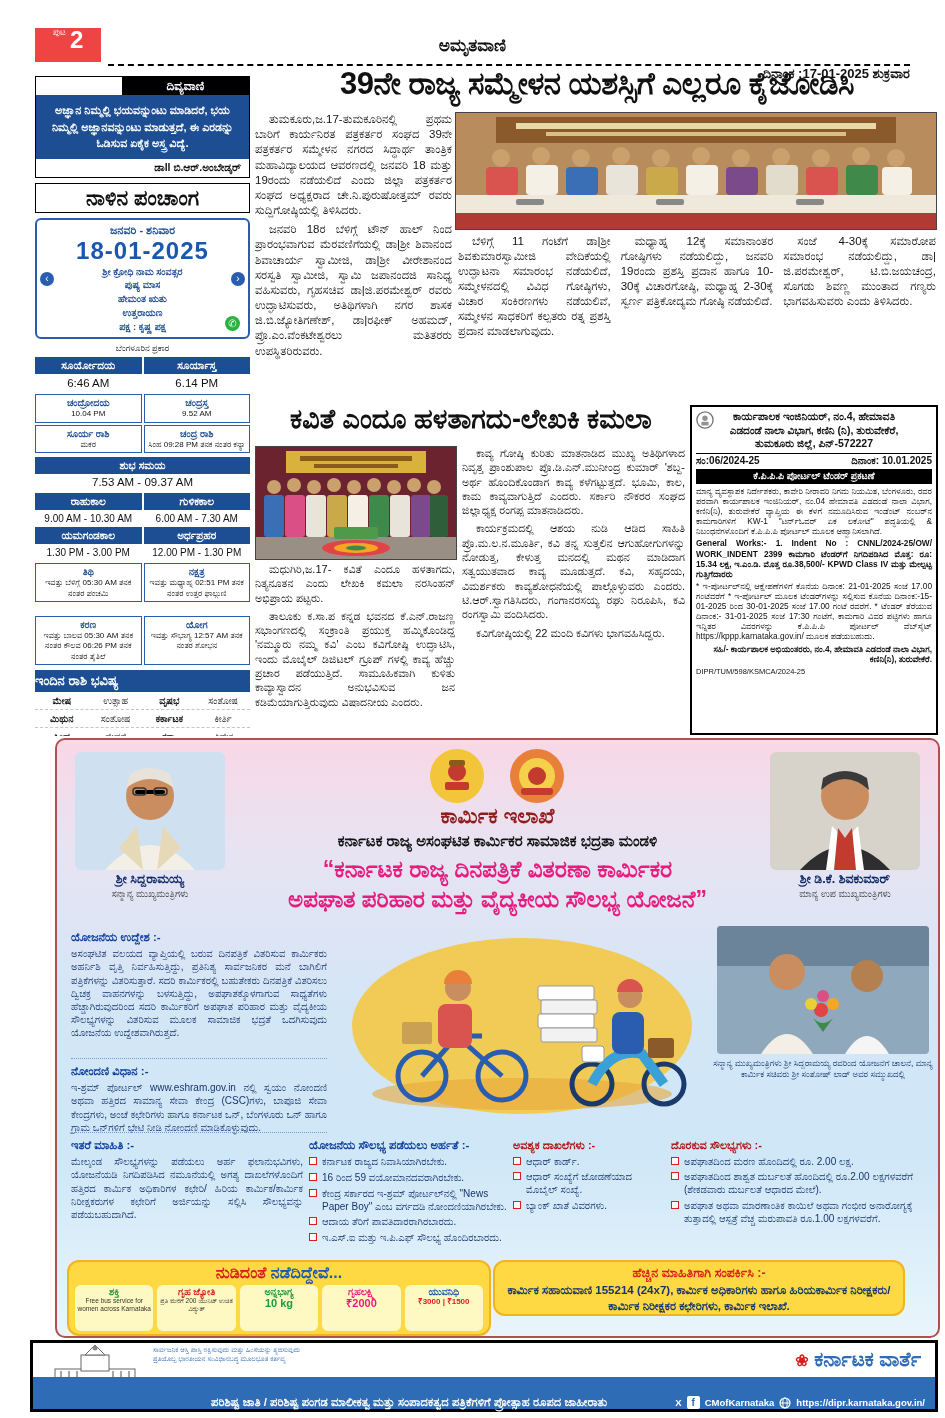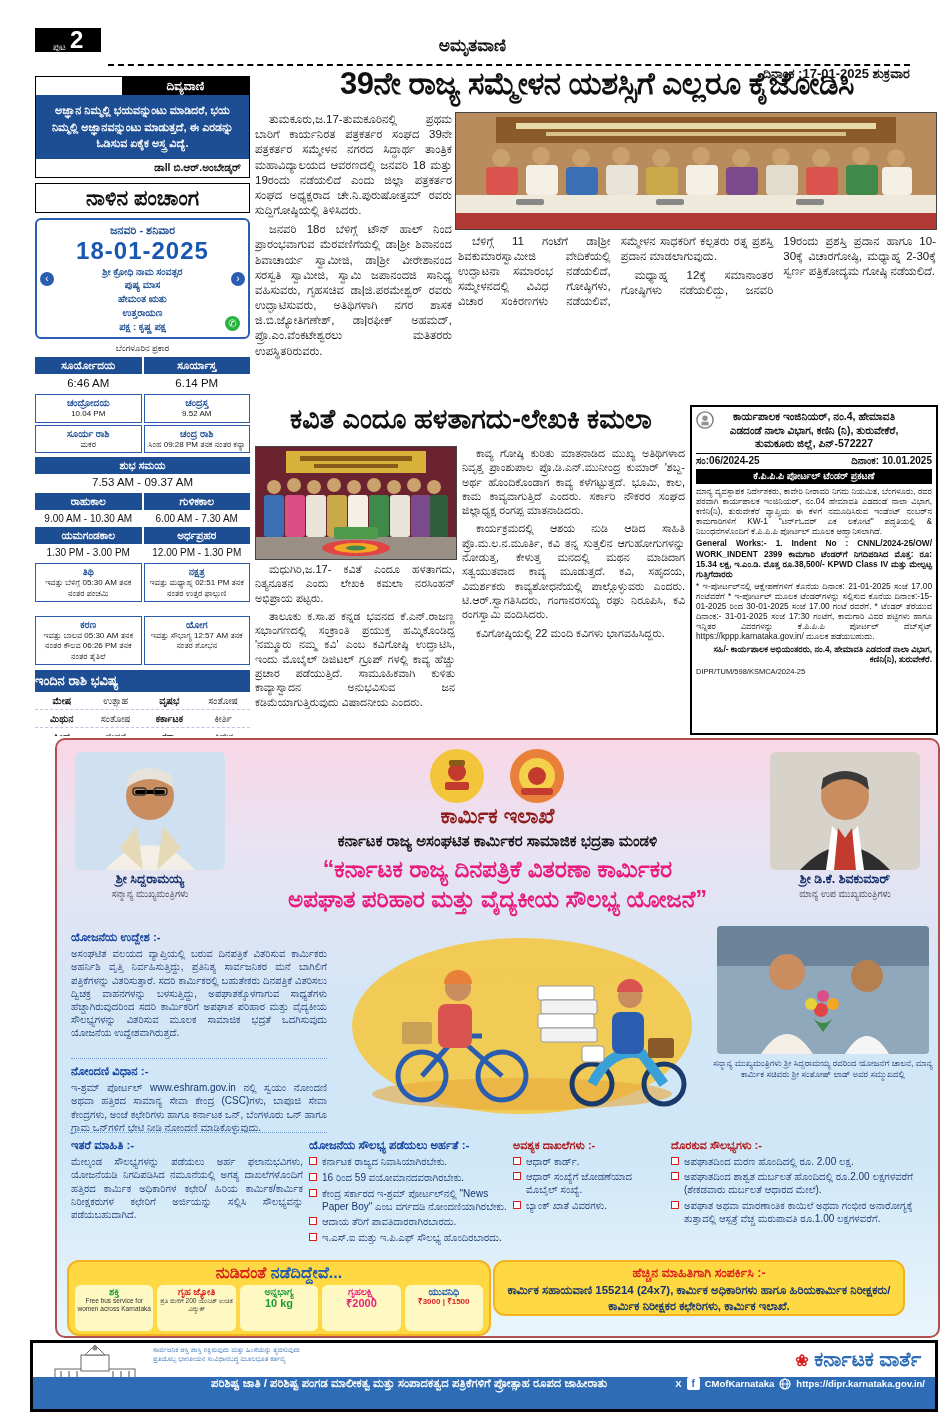--- a/index.html
+++ b/index.html
@@ -1,20 +1,20 @@
 <!DOCTYPE html>
 <html><head>
 <meta charset="utf-8">
 <style>
   html,body{margin:0;padding:0;background:#e8e8e8;}
   .page{position:relative;width:945px;height:1418px;background:#fff;margin:0 auto;
         font-family:"Liberation Sans",sans-serif;color:#111;overflow:hidden;}
   
-  .pgnum{position:absolute;left:35px;top:28px;width:66px;height:24px;background:#000000;color:#fff;
-         display:flex;align-items:flex-end;justify-content:center;gap:4px;}
+  .pgnum{position:absolute;left:35px;top:28px;width:66px;height:34px;background:#ef4444;color:#fff;
+         display:flex;align-items:flex-start;justify-content:center;gap:4px;}
   .pgnum .lbl{font-size:9px;line-height:1;}
   .pgnum .num{font-size:24px;font-weight:bold;line-height:1;}
   .masthead{position:absolute;left:0;right:0;top:36px;text-align:center;font-weight:bold;font-size:17px;}
   .dateline{position:absolute;right:35px;top:38px;font-size:13px;font-weight:bold;margin-top:28px;}
   .hrule{position:absolute;left:108px;right:35px;top:64px;border-top:2px dashed #000;}
   
   .sidebar{position:absolute;left:35px;top:76px;width:215px;height:660px;overflow:hidden;}
   .divya{border:1.5px solid #000;}
   .divya-head{background:#000;color:#fff;font-size:12px;font-weight:bold;text-align:center;
               width:56%;margin-left:auto;padding:2px 4px;}
@@ -102,21 +102,21 @@
   .t-yn .tn{color:#1a57b0;} .t-yn .td{color:#d91e1e;font-weight:bold;font-size:8px;}
   .contact{position:absolute;left:436px;top:520px;width:412px;height:56px;background:#ffd943;border-radius:12px;
            border:2px solid #f3b31e;text-align:center;padding:4px 8px;box-sizing:border-box;}
   .contact .ct{color:#d91e1e;font-weight:800;font-size:12.5px;}
   .contact .cx{color:#15356e;font-weight:bold;font-size:11.5px;line-height:1.35;margin-top:2px;}
   
   .footer{position:absolute;left:30px;top:1340px;width:908px;height:72px;border:3px solid #000;background:#fff;box-sizing:border-box;}
   .f-brand{position:absolute;right:14px;top:5px;font-size:20px;font-weight:800;color:#2e6cb5;}
   .f-brand .fl{color:#d91e1e;font-size:16px;}
   .f-duty{position:absolute;left:120px;top:3px;width:150px;font-size:6.8px;color:#2e6cb5;line-height:1.3;}
-  .f-blue{position:absolute;left:0;right:0;bottom:0;height:32px;background:#2e6cb5;color:#fff;display:flex;align-items:flex-start;}
+  .f-blue{position:absolute;left:0;right:0;bottom:0;height:32px;background:#2e6cb5;color:#fff;display:flex;align-items:flex-end;}
   .f-strip{flex:1;text-align:center;font-weight:bold;font-size:11.5px;}
   .f-soc{display:flex;align-items:center;gap:5px;margin-right:10px;font-size:9.5px;font-weight:bold;}
   .soc-x{font-weight:800;}
   .soc-f{width:13px;height:13px;background:#fff;color:#2e6cb5;border-radius:2px;font-size:10px;font-weight:800;
          text-align:center;line-height:13px;}
   .soc-g{width:12px;height:12px;}
   .f-bldg{position:absolute;left:12px;top:0px;width:100px;height:66px;}
 </style>
 </head>
 <body>
@@ -294,20 +294,21 @@
       <rect x="340" y="86" width="28" height="6" rx="2" fill="#888"></rect>
     </svg>
   </div>
   <div class="art1a">
     <p>ತುಮಕೂರು,ಜ.17-ತುಮಕೂರಿನಲ್ಲಿ ಪ್ರಥಮ ಬಾರಿಗೆ ಕಾರ್ಯನಿರತ ಪತ್ರಕರ್ತರ ಸಂಘದ 39ನೇ ಪತ್ರಕರ್ತರ ಸಮ್ಮೇಳನ ನಗರದ ಸಿದ್ಧಾರ್ಥ ತಾಂತ್ರಿಕ ಮಹಾವಿದ್ಯಾಲಯದ ಆವರಣದಲ್ಲಿ ಜನವರಿ 18 ಮತ್ತು 19ರಂದು ನಡೆಯಲಿದೆ ಎಂದು ಜಿಲ್ಲಾ ಪತ್ರಕರ್ತರ ಸಂಘದ ಅಧ್ಯಕ್ಷರಾದ ಚೇ.ನಿ.ಪುರುಷೋತ್ತಮ್ ರವರು ಸುದ್ದಿಗೋಷ್ಠಿಯಲ್ಲಿ ತಿಳಿಸಿದರು.</p>
     <p>ಜನವರಿ 18ರ ಬೆಳಿಗ್ಗೆ ಟೌನ್ ಹಾಲ್ ನಿಂದ ಪ್ರಾರಂಭವಾಗುವ ಮೆರವಣಿಗೆಯಲ್ಲಿ ಡಾ|ಶ್ರೀ ಶಿವಾನಂದ ಶಿವಾಚಾರ್ಯ ಸ್ವಾಮೀಜಿ, ಡಾ|ಶ್ರೀ ವೀರೇಶಾನಂದ ಸರಸ್ವತಿ ಸ್ವಾಮೀಜಿ, ಸ್ವಾಮಿ ಜಪಾನಂದಜಿ ಸಾನಿಧ್ಯ ವಹಿಸುವರು, ಗೃಹಸಚಿವ ಡಾ|ಜಿ.ಪರಮೇಶ್ವರ್ ರವರು ಉದ್ಘಾಟಿಸುವರು, ಅತಿಥಿಗಳಾಗಿ ನಗರ ಶಾಸಕ ಜಿ.ಬಿ.ಜ್ಯೋತಿಗಣೇಶ್, ಡಾ|ರಫೀಕ್ ಅಹಮದ್, ಪ್ರೊ.ಎಂ.ವೆಂಕಟೇಶ್ವರಲು ಮತಿತರರು ಉಪಸ್ಥಿತರಿರುವರು.</p>
   </div>
   <div class="art1b">
     <p>ಬೆಳಿಗ್ಗೆ 11 ಗಂಟೆಗೆ ಡಾ|ಶ್ರೀ ಶಿವಕುಮಾರಸ್ವಾಮೀಜಿ ವೇದಿಕೆಯಲ್ಲಿ ಉದ್ಘಾಟನಾ ಸಮಾರಂಭ ನಡೆಯಲಿದೆ, ಸಮ್ಮೇಳನದಲ್ಲಿ ವಿವಿಧ ಗೋಷ್ಠಿಗಳು, ವಿಚಾರ ಸಂಕಿರಣಗಳು ನಡೆಯಲಿವೆ, ಸಮ್ಮೇಳನ ಸಾಧಕರಿಗೆ ಕಲ್ಪತರು ರತ್ನ ಪ್ರಶಸ್ತಿ ಪ್ರದಾನ ಮಾಡಲಾಗುವುದು.</p>
     <p>ಮಧ್ಯಾಹ್ನ 12ಕ್ಕೆ ಸಮಾನಾಂತರ ಗೋಷ್ಠಿಗಳು ನಡೆಯಲಿದ್ದು, ಜನವರಿ 19ರಂದು ಪ್ರಶಸ್ತಿ ಪ್ರದಾನ ಹಾಗೂ 10-30ಕ್ಕೆ ವಿಚಾರಗೋಷ್ಠಿ, ಮಧ್ಯಾಹ್ನ 2-30ಕ್ಕೆ ಸ್ವರ್ಣ ಪತ್ರಿಕೋದ್ಯಮ ಗೋಷ್ಠಿ ನಡೆಯಲಿದೆ.</p>
+    <p>ಸಂಜೆ 4-30ಕ್ಕೆ ಸಮಾರೋಪ ಸಮಾರಂಭ ನಡೆಯಲಿದ್ದು, ಡಾ|ಜಿ.ಪರಮೇಶ್ವರ್, ಟಿ.ಬಿ.ಜಯಚಂದ್ರ, ಸೊಗಡು ಶಿವಣ್ಣ ಮುಂತಾದ ಗಣ್ಯರು ಭಾಗವಹಿಸುವರು ಎಂದು ತಿಳಿಸಿದರು.</p>
   </div>
 
   <div class="headline2">ಕವಿತೆ ಎಂದೂ ಹಳತಾಗದು-ಲೇಖಕಿ ಕಮಲಾ</div>
   <div class="photo2">
     <svg width="200" height="112" viewBox="0 0 200 112" xmlns="http://www.w3.org/2000/svg">
       <rect width="200" height="112" fill="#6b2330"></rect>
       <rect x="30" y="4" width="140" height="22" fill="#d8b23a"></rect>
       <rect x="44" y="9" width="112" height="5" fill="#8a5a1a"></rect>
       <rect x="58" y="17" width="84" height="4" fill="#8a5a1a"></rect>
       <g fill="#caa06d">

